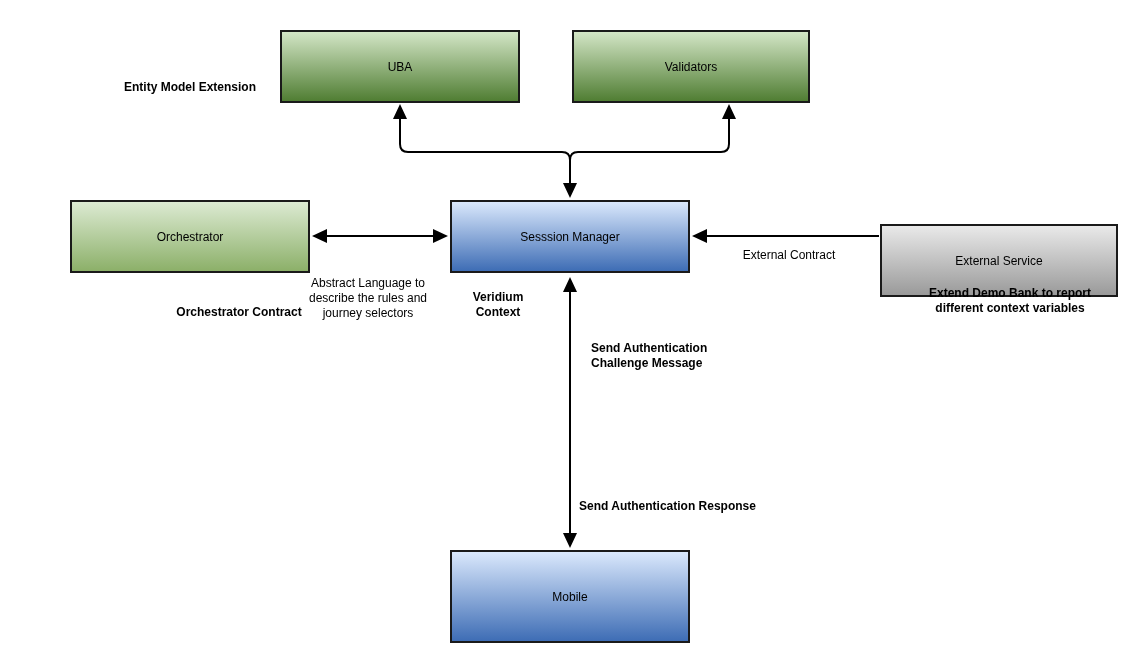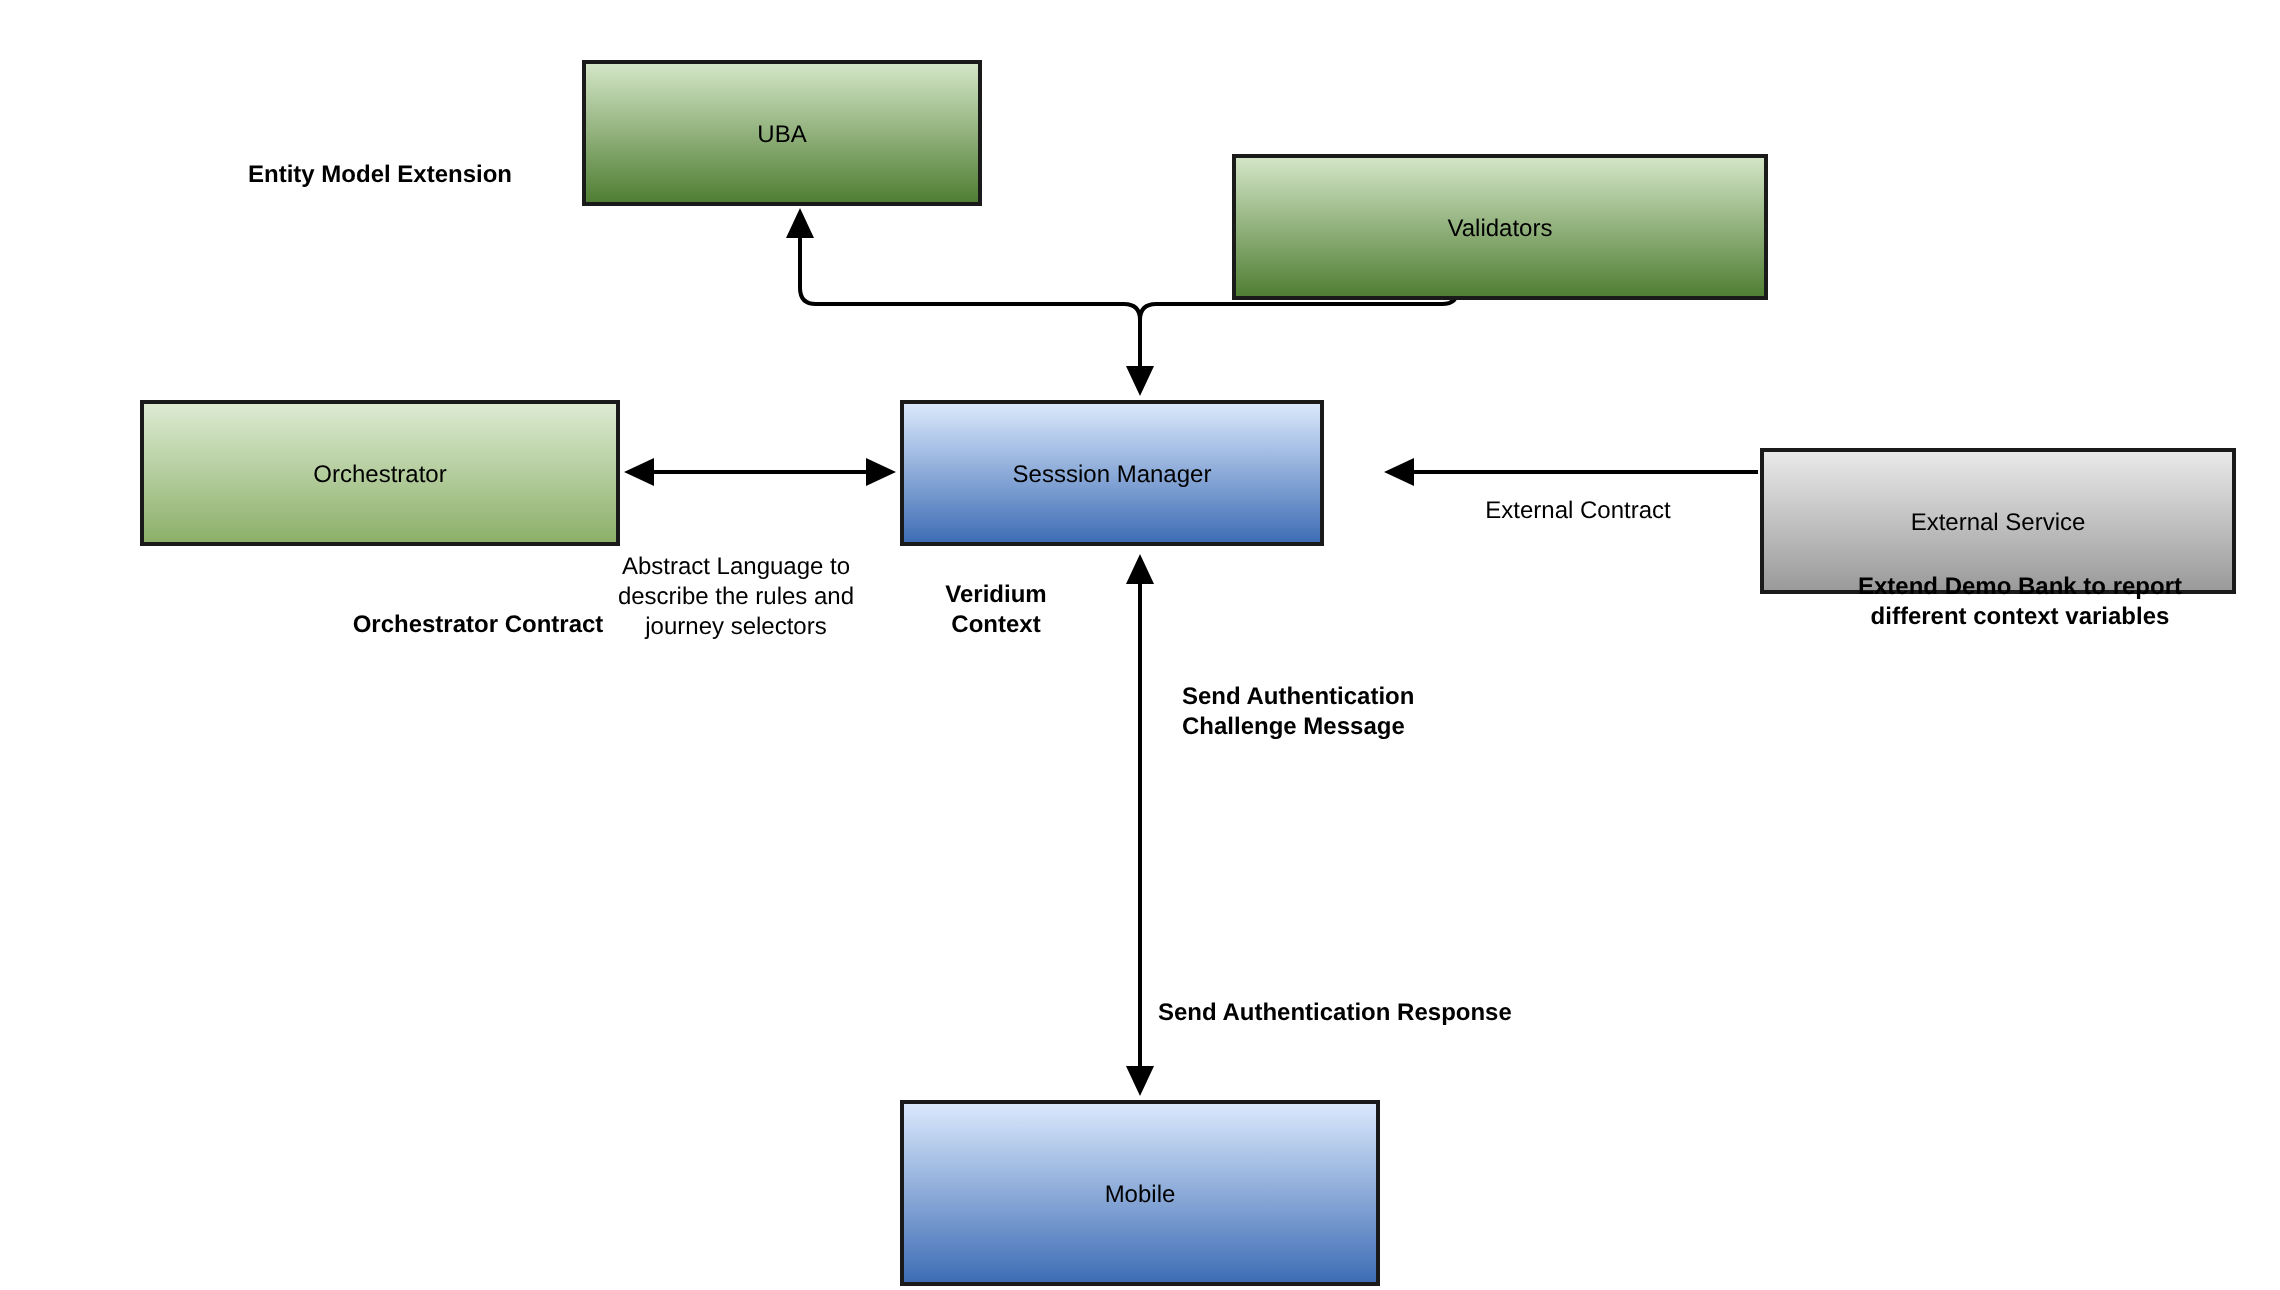--- a/index.html
+++ b/index.html
@@ -17,24 +17,24 @@
     box-sizing:border-box;
     display:flex;align-items:center;justify-content:center;
     font-size:12px;
     text-align:center;
   }
   .node--green{background:linear-gradient(180deg,var(--green_top,#d3e5c6) 0%,var(--green_bottom,#507e33) 100%);}
   .node--lightgreen{background:linear-gradient(180deg,var(--green_light_top,#dcead2) 0%,var(--green_light_bottom,#8cb069) 100%);}
   .node--blue{background:linear-gradient(180deg,var(--blue_top,#dae8fc) 0%,var(--blue_bottom,#3e6db5) 100%);}
   .node--gray{background:linear-gradient(180deg,var(--gray_top,#e9e9e9) 0%,var(--gray_bottom,#9a9a9a) 100%);margin-top:24px;}
 
-  #uba        {left:291px;top:30px; width:200px;height:73px;}
-  #validators {left:616px;top:30px; width:268px;height:73px;margin-top:47px;}
+  #uba        {left:280px;top:30px; width:240px;height:73px;}
+  #validators {left:572px;top:30px; width:238px;height:73px;}
   #orchestrator{left:70px;top:200px;width:240px;height:73px;}
-  #session-manager{left:450px;top:200px;width:212px;height:73px;}
+  #session-manager{left:450px;top:200px;width:240px;height:73px;}
   #external-service{left:880px;top:200px;width:238px;height:73px;}
   #mobile     {left:450px;top:550px;width:240px;height:93px;}
 
   .lbl{
     position:absolute;
     font-size:12px;
     line-height:15px;
   }
   .lbl--bold{font-weight:bold;}
   .lbl--center{text-align:center;}

